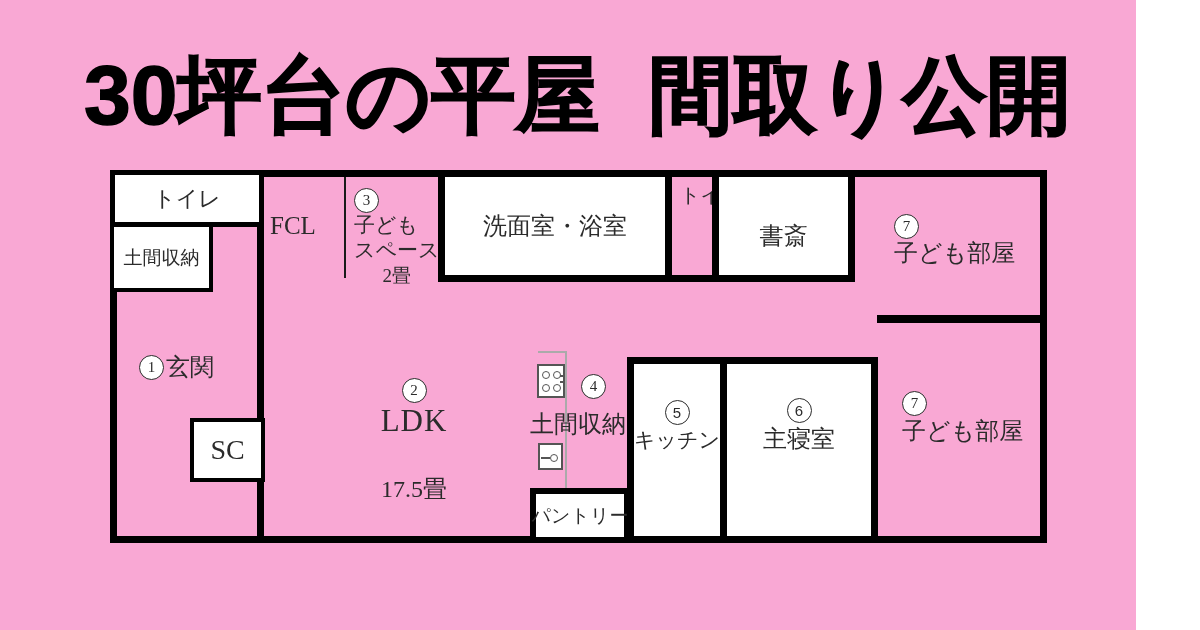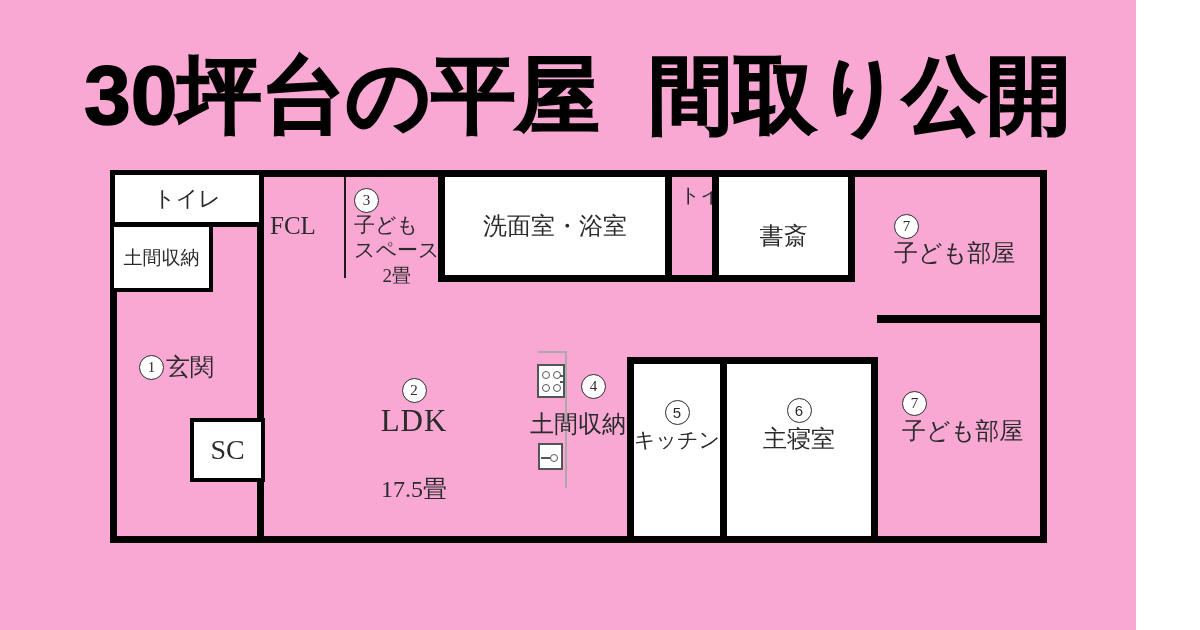--- a/index.html
+++ b/index.html
@@ -101,20 +101,23 @@
     </div>
 
     <div class="icon" style="left:538px;top:443px;width:25px;height:27px;">
       <div class="dot" style="left:10px;top:9px;"></div>
       <div style="position:absolute;left:1px;top:12px;width:9px;height:2px;background:#555;"></div>
     </div>
 
     <span class="num lbl" style="left:581px;top:374px;position:absolute;">4</span>
     <div class="lbl" style="left:530px;top:408px;font-size:24px;">土間収納</div>
 
+    <div class="box" style="left:530px;top:488px;width:100px;height:55px;border-width:6px;">
+      <span class="lbl" style="position:static;font-size:19px;">パントリー</span>
+    </div>
 
     <div class="box" style="left:627px;top:357px;width:100px;height:186px;border-width:7px;align-items:flex-start;">
       <div class="col" style="align-items:center;margin-top:36px;">
         <span class="num">5</span>
         <span class="lbl" style="position:static;font-size:21px;line-height:30px;">キッチン</span>
       </div>
     </div>
 
     <div class="box" style="left:720px;top:357px;width:158px;height:186px;border-width:7px;align-items:flex-start;">
       <div class="col" style="align-items:center;margin-top:34px;">

